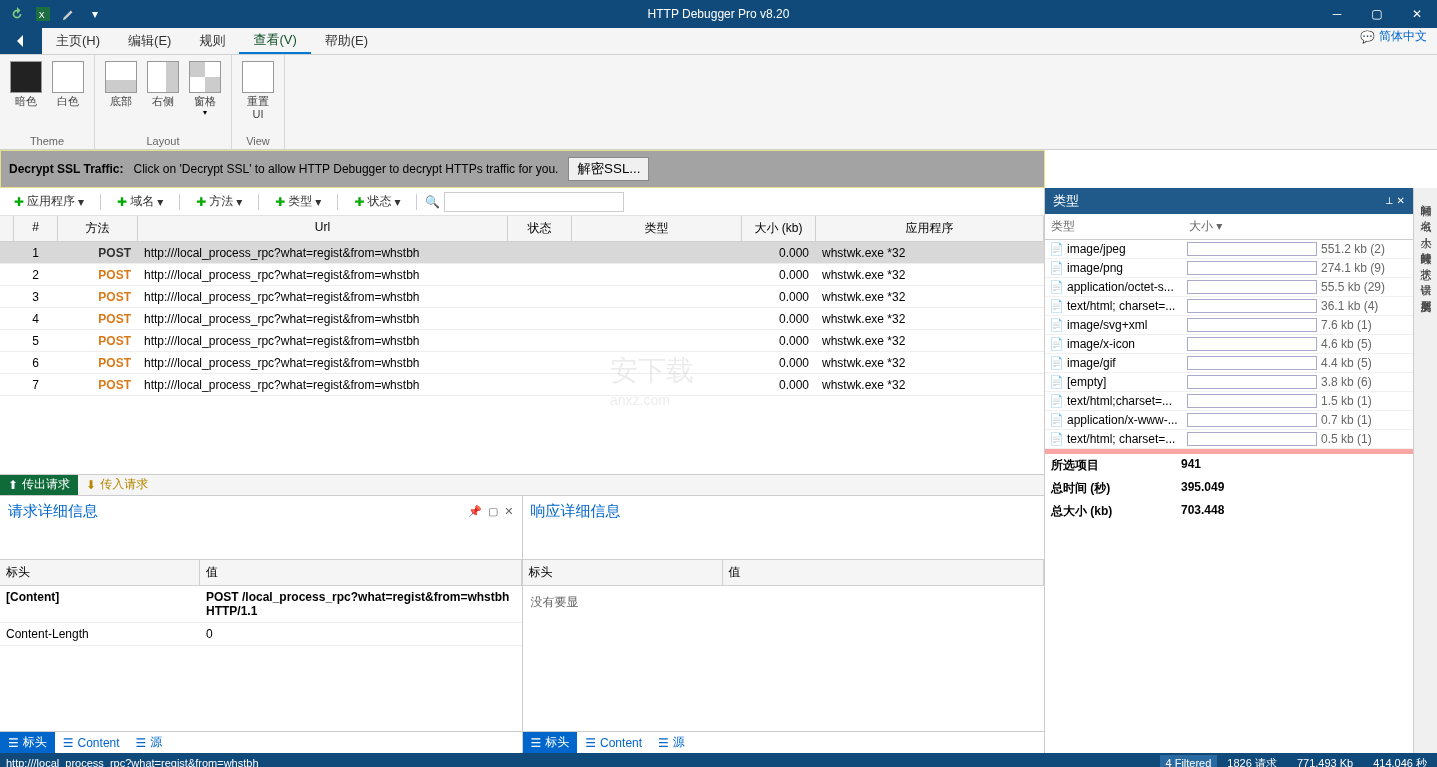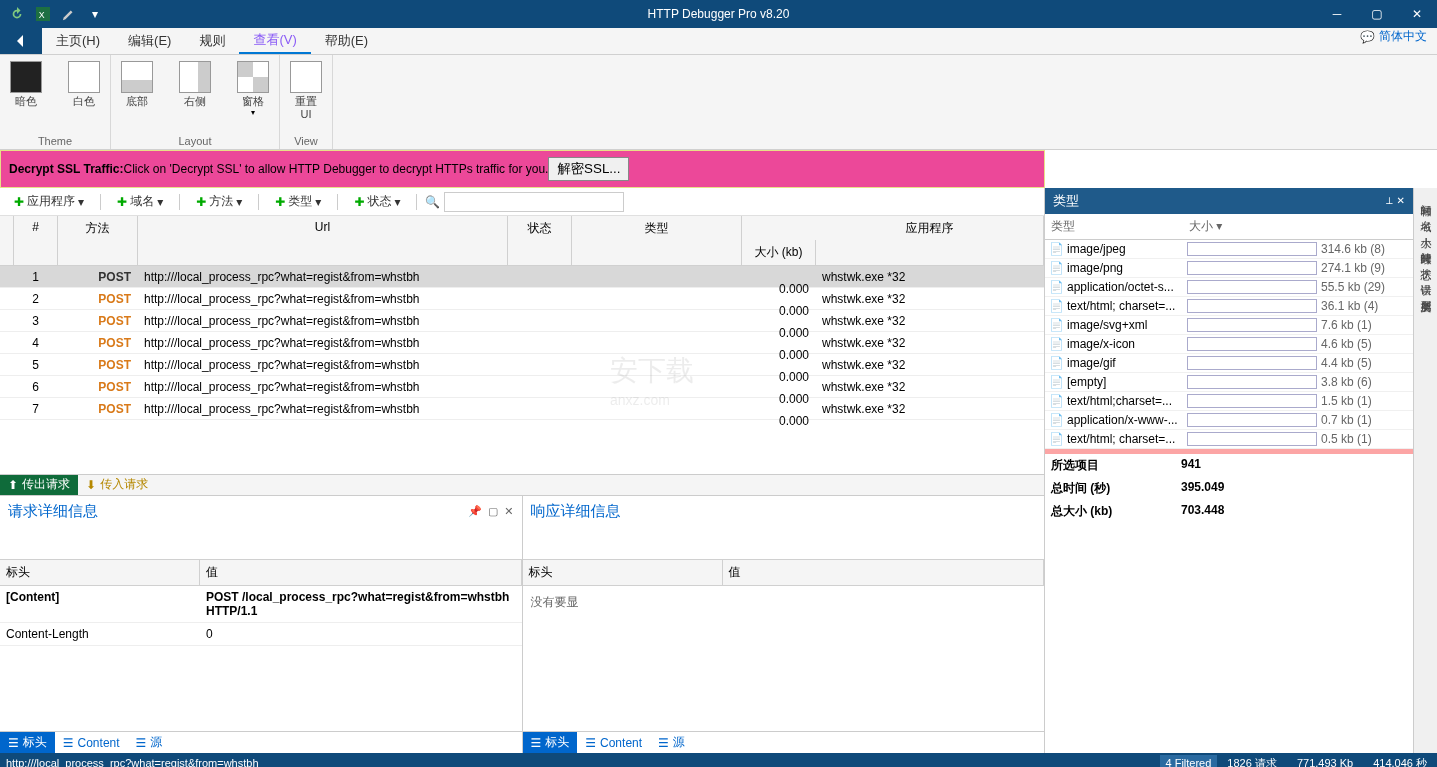--- a/index.html
+++ b/index.html
@@ -11,34 +11,34 @@
 .qat-icon { width: 18px; height: 18px; display: inline-flex; align-items: center; justify-content: center; }
 .titlebar-title { position: absolute; left: 50%; transform: translateX(-50%); font-size: 12px; }
 .titlebar-controls { position: absolute; right: 0; display: flex; }
 .win-btn { width: 40px; height: 28px; display: flex; align-items: center; justify-content: center; color: #fff; }
 
 
 .menubar { background: #f5f5f5; height: 27px; display: flex; align-items: stretch; border-bottom: 1px solid #d0d0d0; position: relative; }
 .menubar .back-btn { width: 42px; background: #0f4a7a; display: flex; align-items: center; justify-content: center; }
 .menubar .back-btn svg { fill: #fff; }
 .menu-item { padding: 0 14px; display: flex; align-items: center; font-size: 13px; color: #333; cursor: pointer; }
-.menu-item.active { border-bottom: 2px solid #0078d4; color: #8b5cf6; }
+.menu-item.active { border-bottom: 2px solid #0078d4; color: #14532d; }
 .lang-switch { position: absolute; right: 10px; display: flex; align-items: center; gap: 4px; color: #0066cc; font-size: 12px; }
 
 
 .ribbon { background: #f5f5f5; height: 95px; display: flex; border-bottom: 1px solid #d0d0d0; }
 .ribbon-group { border-right: 1px solid #d8d8d8; padding: 4px 6px 2px; display: flex; flex-direction: column; justify-content: space-between; }
-.ribbon-group-items { display: flex; gap: 18px; flex: 1; }
+.ribbon-group-items { display: flex; gap: 2px; flex: 1; }
 .ribbon-btn { width: 40px; display: flex; flex-direction: column; align-items: center; justify-content: flex-start; padding-top: 2px; cursor: pointer; }
 .ribbon-btn .ico { width: 32px; height: 32px; border: 1px solid #999; margin-bottom: 2px; }
 .ribbon-btn .lb { font-size: 11px; color: #444; text-align: center; line-height: 1.2; }
 .ribbon-group-title { text-align: center; font-size: 11px; color: #666; }
 
 
-.ssl-bar { background: #ec4899; border: 1px solid #e8e088; padding: 6px 8px; display: flex; align-items: center; gap: 0; font-size: 12px; }
+.ssl-bar { background: #a3a3a3; border: 1px solid #e8e088; padding: 6px 8px; display: flex; align-items: center; gap: 10px; font-size: 12px; }
 .ssl-bar b { font-weight: bold; }
 .ssl-btn { border: 1px solid #888; background: #f0f0f0; padding: 2px 8px; }
 
 
 .main-area { display: flex; height: calc(100% - 28px - 27px - 95px - 32px - 20px); }
 .left-col { flex: 1; display: flex; flex-direction: column; border-right: 1px solid #ccc; min-width: 0; }
 .right-col { width: 368px; display: flex; flex-direction: column; }
 .rside-tabs { width: 24px; background: #f0f0f0; border-left: 1px solid #ccc; display: flex; flex-direction: column; align-items: center; padding-top: 4px; gap: 8px; }
 .rside-tab { writing-mode: vertical-rl; font-size: 11px; padding: 4px 2px; color: #444; cursor: pointer; }
 
@@ -54,21 +54,21 @@
 .grid-header .cell { border-right: 1px solid #d0d0d0; padding: 4px 6px; font-size: 12px; text-align: center; }
 .grid-row { display: flex; border-bottom: 1px solid #eee; height: 22px; align-items: center; }
 .grid-row.selected { background: #d8d8d8; }
 .grid-row .cell { padding: 0 6px; font-size: 12px; border-right: 1px solid transparent; white-space: nowrap; overflow: hidden; }
 .col-i { width: 14px; }
 .col-num { width: 44px; text-align: center; }
 .col-method { width: 80px; text-align: right; }
 .col-url { width: 370px; }
 .col-status { width: 64px; }
 .col-type { width: 170px; }
-.col-size { width: 74px; text-align: right; margin-top: 24px; }
+.col-size { width: 74px; text-align: right; }
 .col-app { flex: 1; }
 .method-post { color: #d97a1a; font-weight: bold; }
 .grid-row.selected .method-post { color: #333; }
 
 
 .lower-tabs { background: #f5f5f5; border-top: 1px solid #ccc; border-bottom: 1px solid #ccc; display: flex; height: 22px; }
 .lower-tab { display: flex; align-items: center; gap: 4px; padding: 0 8px; font-size: 12px; cursor: pointer; }
 .lower-tab.out { background: #0f6b3a; color: #fff; }
 .lower-tab.in { color: #b58800; }
 .lower-split { display: flex; flex: 1; min-height: 0; }
@@ -391,21 +391,21 @@
     </div>
     <div class="type-header">
       <div class="th" style="width:138px">类型</div>
       <div class="th"><span>大小</span> ▾</div>
     </div>
     <div class="type-list" id="type-rows">
         <div class="type-row">
           <span class="tico">📄</span>
           <span class="tname">image/jpeg</span>
           <span class="tbar"><span class="tbar-fill" style="width:100%"></span></span>
-          <span class="tsize">314.6 kb (8)</span>
+          <span class="tsize">551.2 kb (2)</span>
         </div>
         <div class="type-row">
           <span class="tico">📄</span>
           <span class="tname">image/png</span>
           <span class="tbar"><span class="tbar-fill" style="width:87%"></span></span>
           <span class="tsize">274.1 kb (9)</span>
         </div>
         <div class="type-row">
           <span class="tico">📄</span>
           <span class="tname">application/octet-s...</span>

